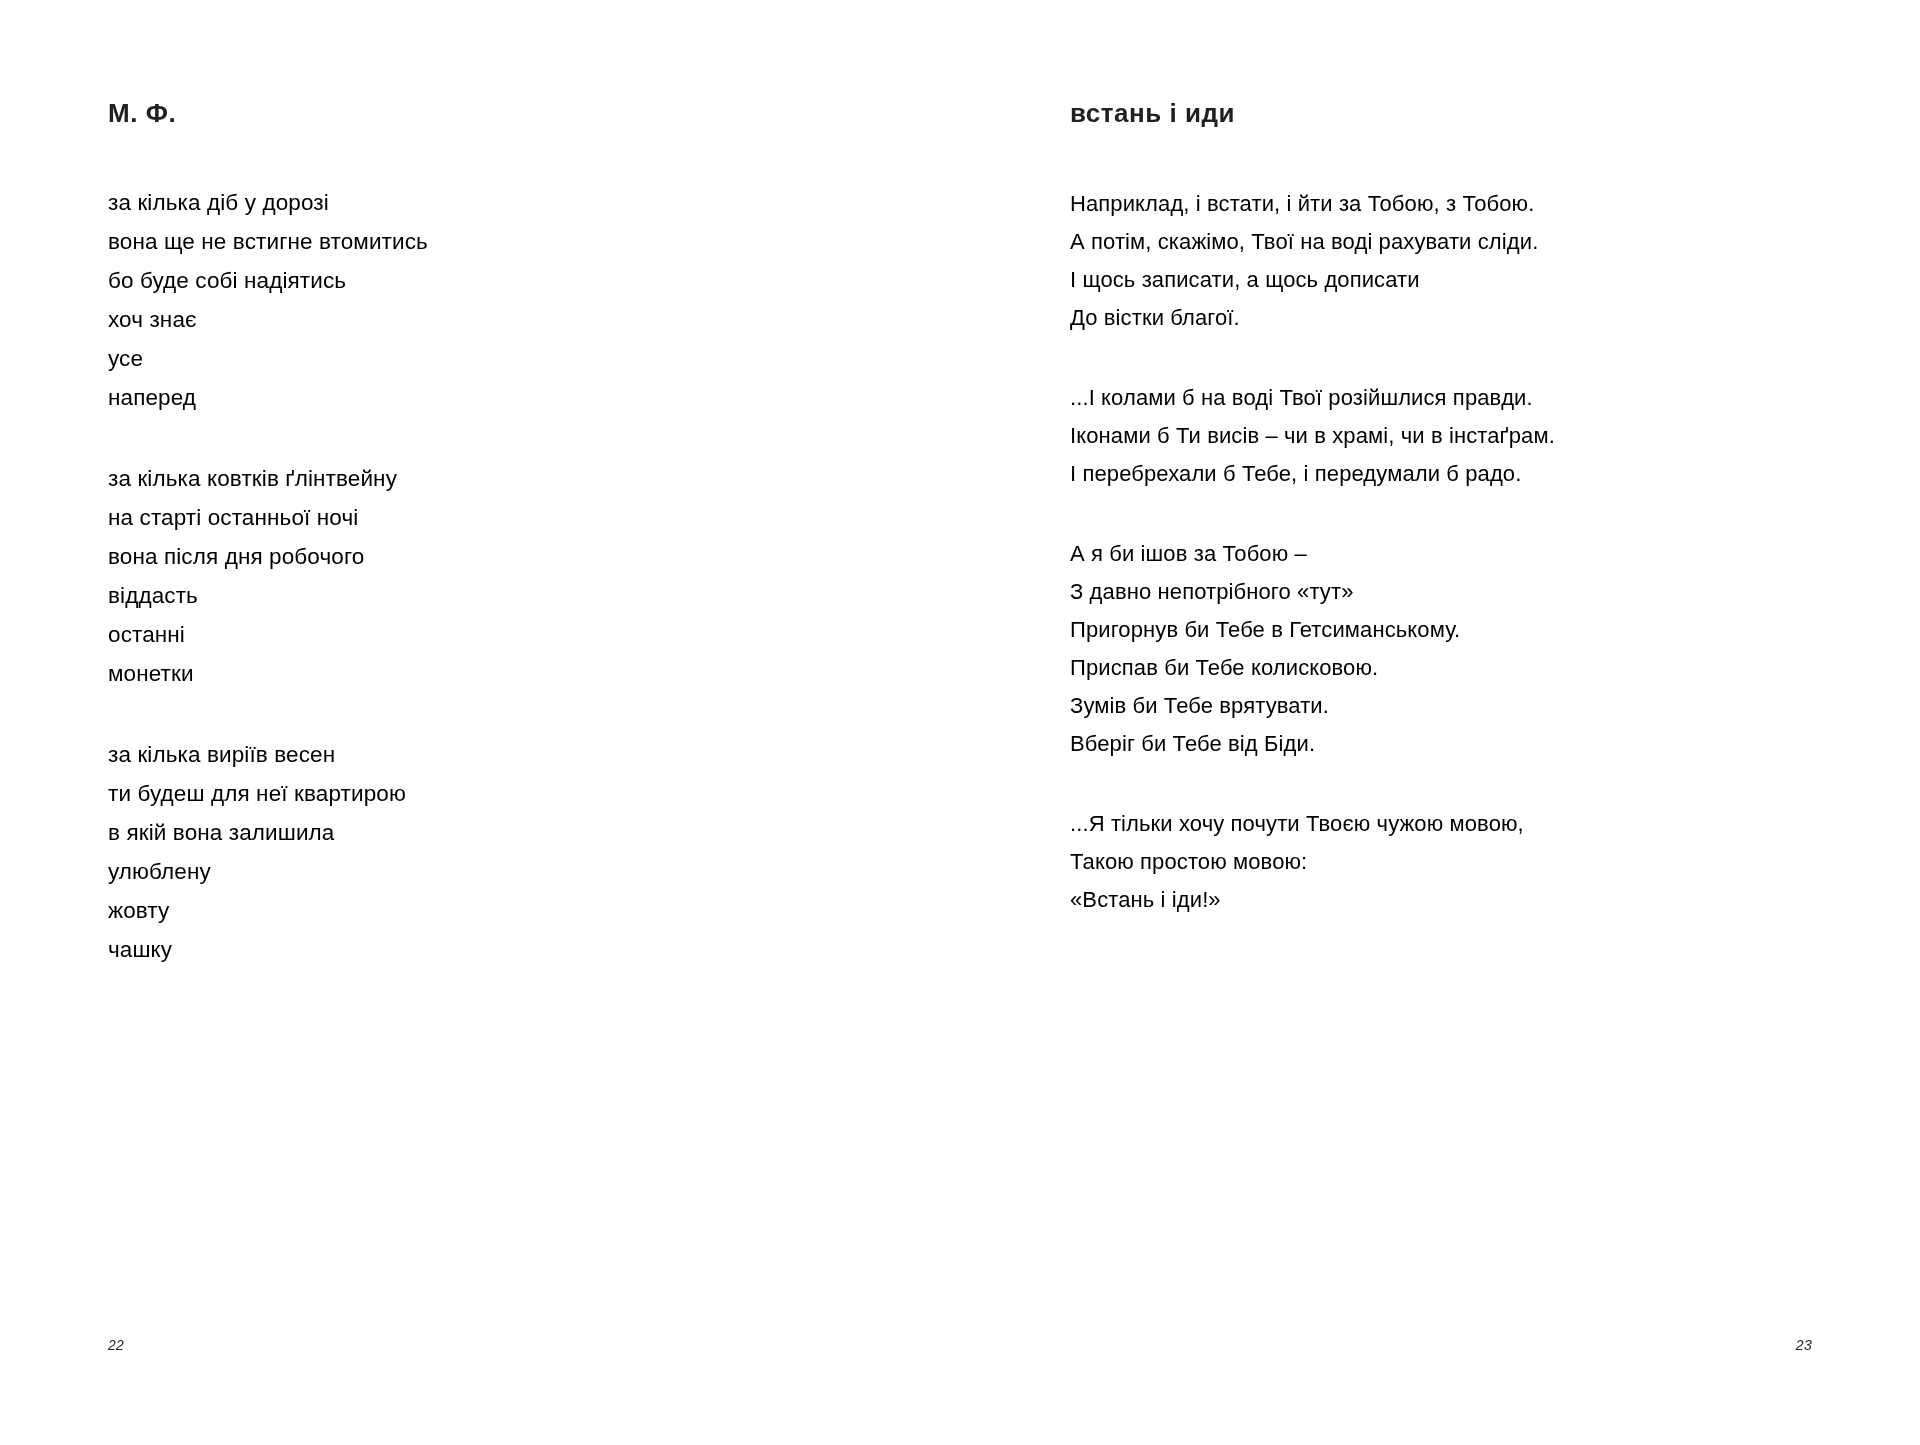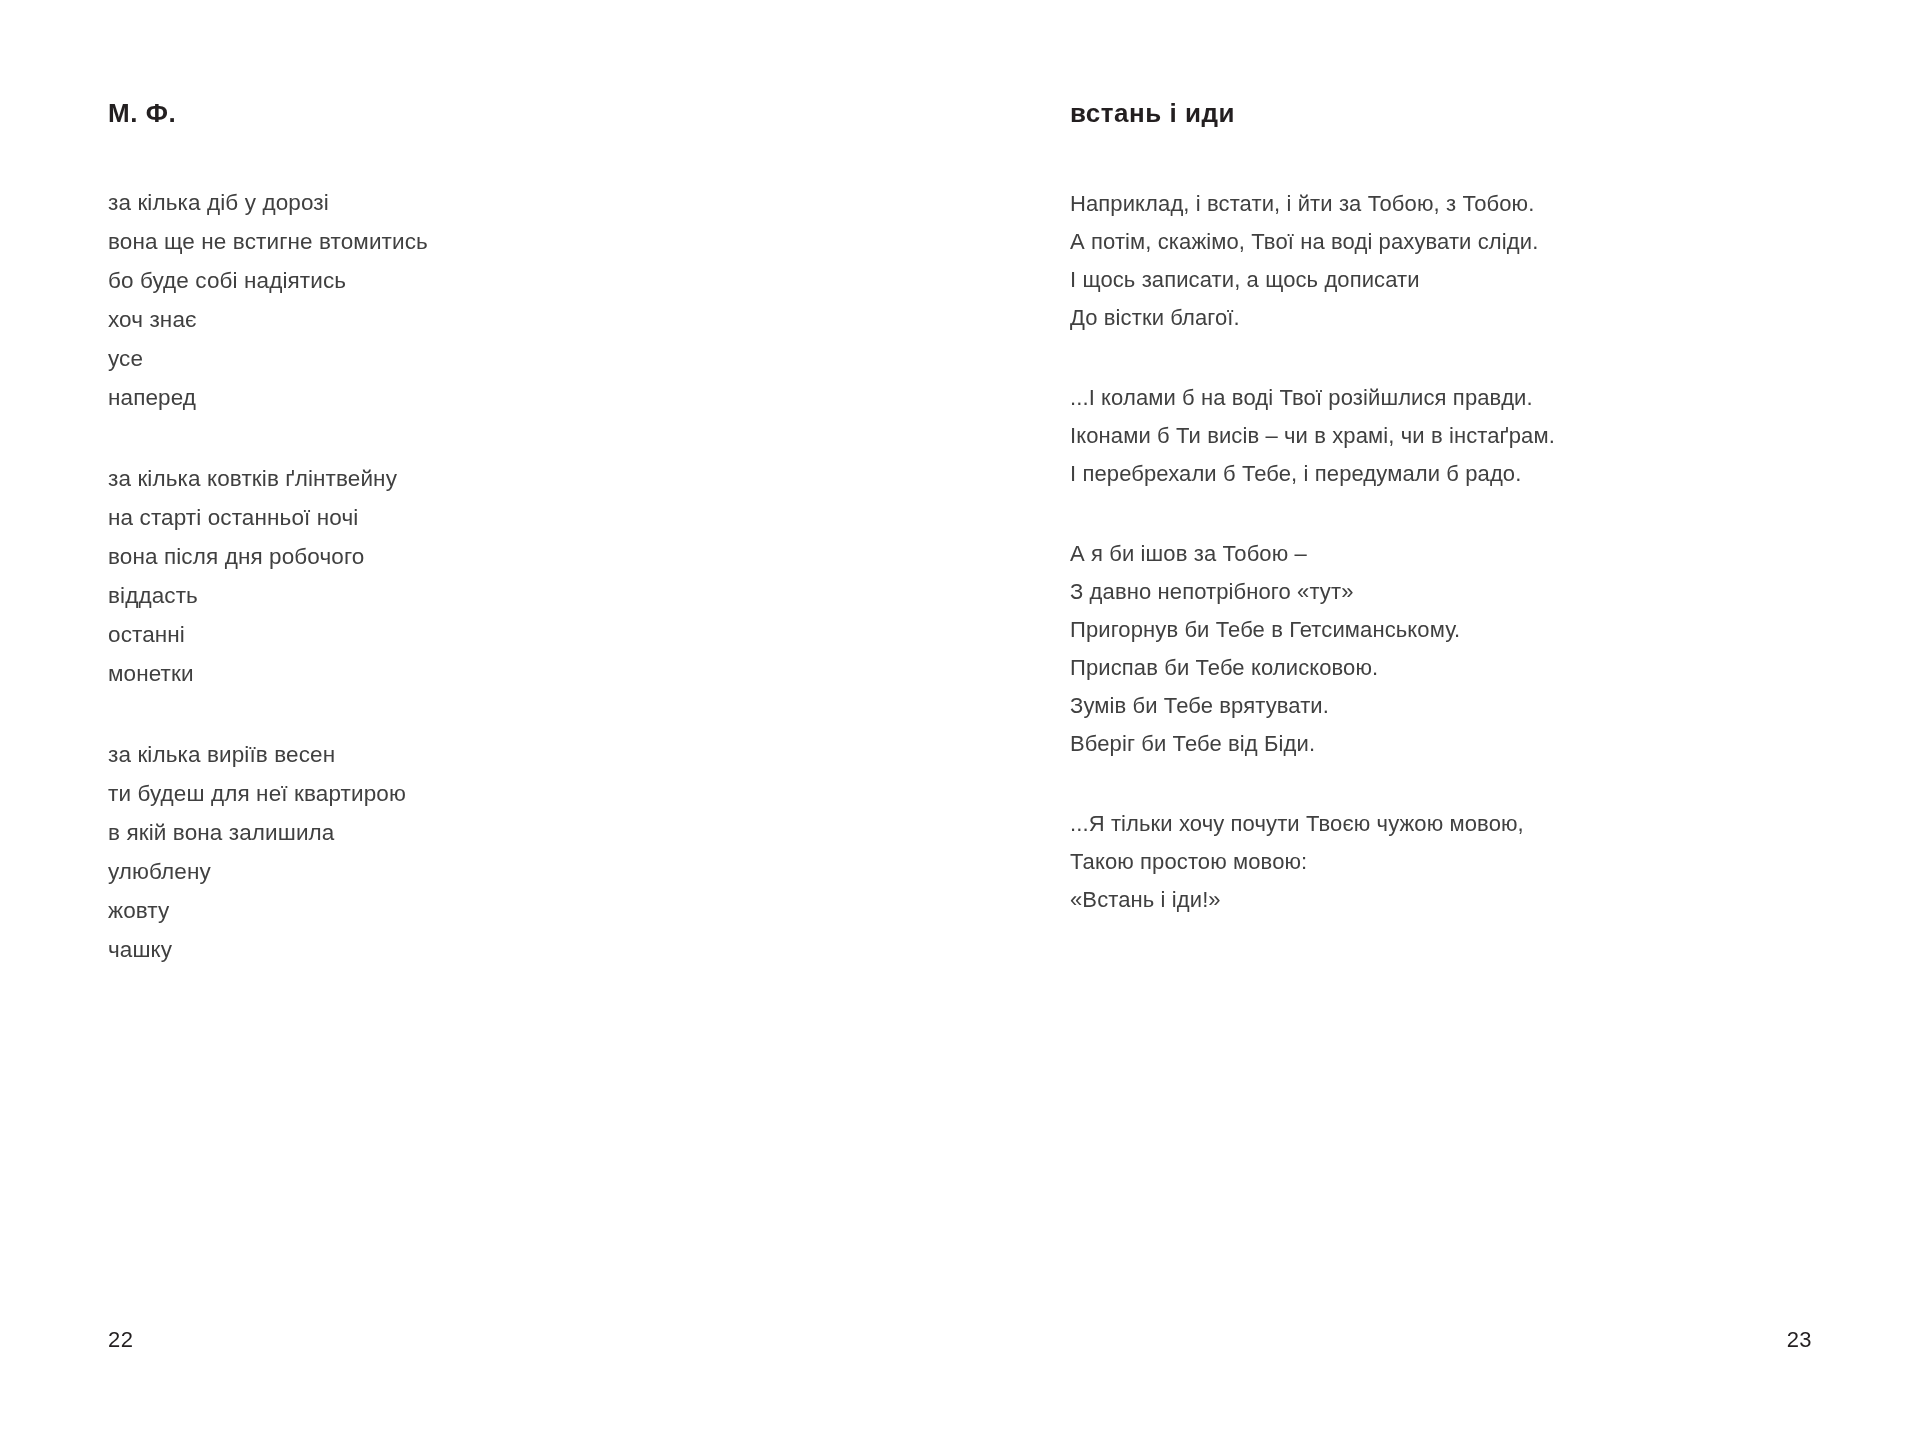--- a/index.html
+++ b/index.html
@@ -44,35 +44,36 @@
     margin: 0 0 42px 0;
   }
   .stanza:last-child {
     margin-bottom: 0;
   }
   .line {
     font-size: 22.5px;
     line-height: 39px;
     letter-spacing: 0.005em;
     white-space: pre-wrap;
-    color: #404040;
+    color: #000000;
   }
   .page-right .line {
     font-size: 22px;
     line-height: 38px;
   }
   .page-right .poem-title {
     margin-bottom: 54px;
   }
   .folio {
     position: absolute;
     bottom: 92px;
-    font-size: 22px;
+    font-size: 14px;
     color: #231f20;
     letter-spacing: 0.02em;
+    font-style: italic;
   }
   .folio-left {
     left: 108px;
   }
   .folio-right {
     right: 108px;
     text-align: right;
   }
 </style>
 </head>

